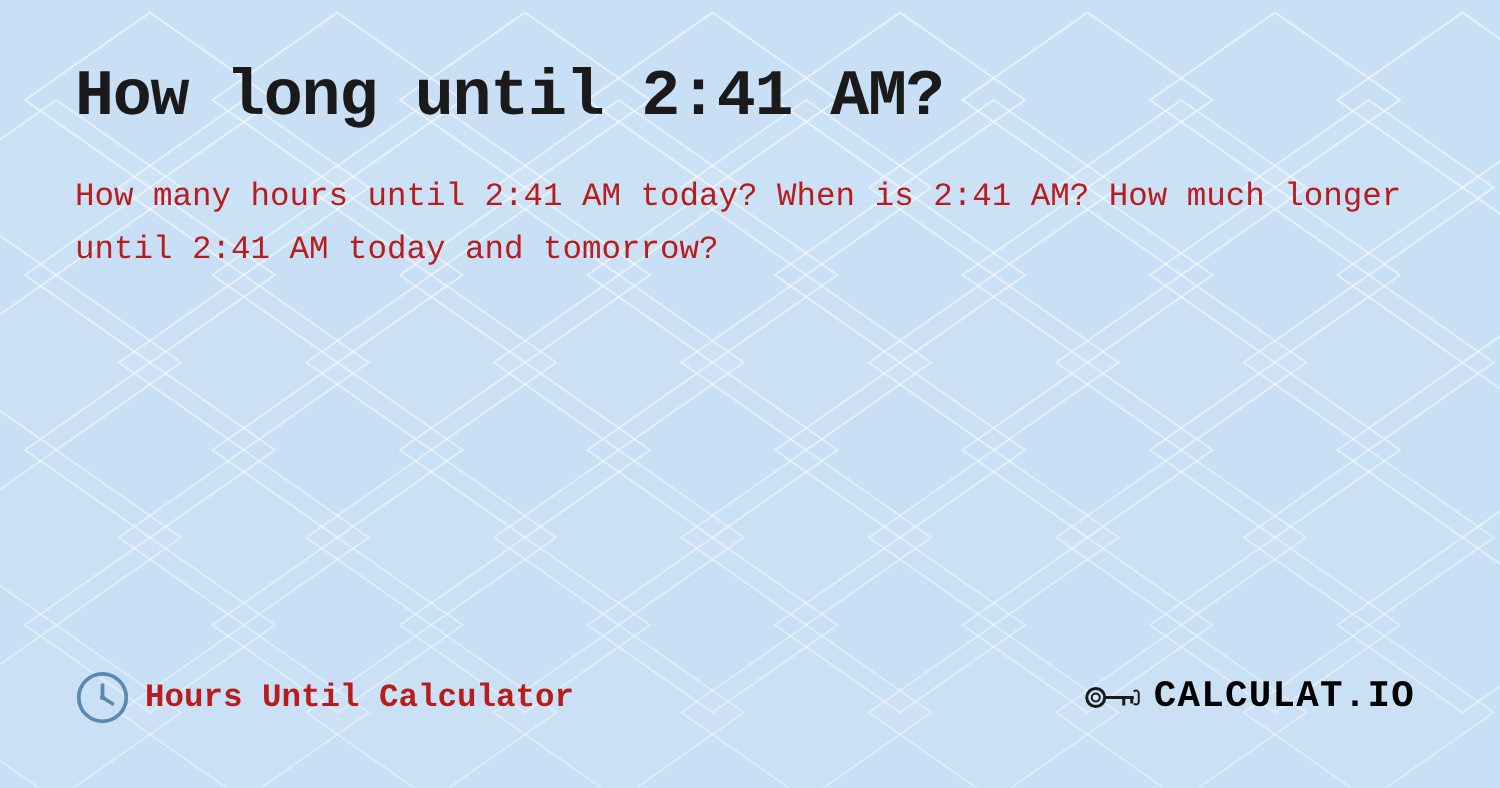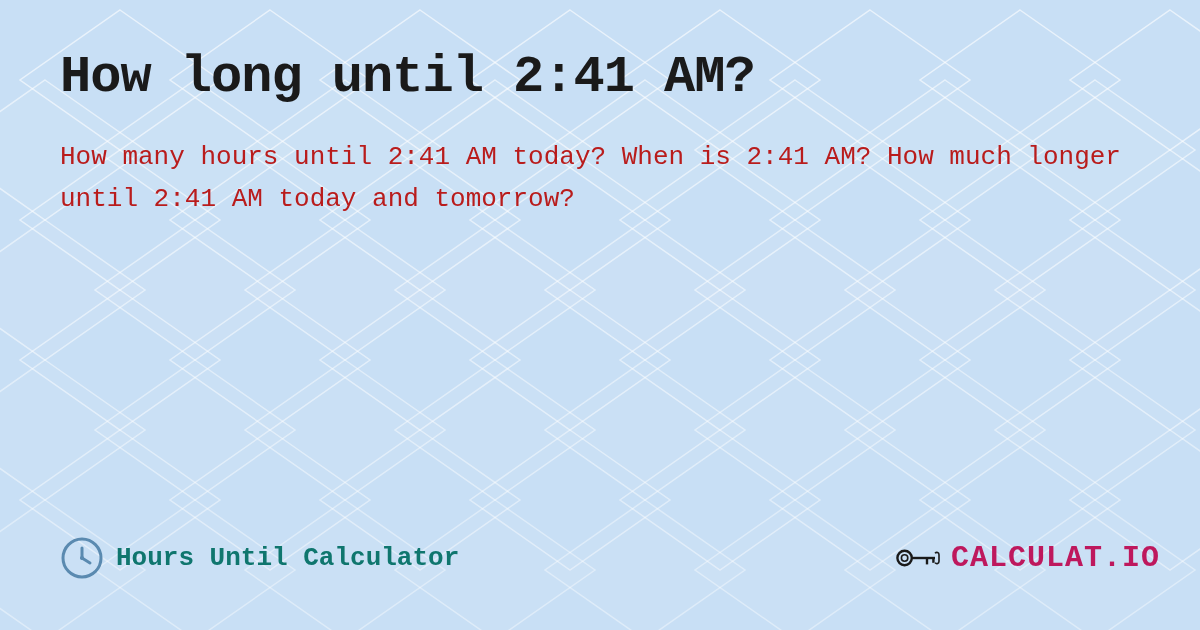--- a/index.html
+++ b/index.html
@@ -23,21 +23,21 @@
       top: 0;
       left: 0;
       width: 100%;
       height: 100%;
       z-index: 0;
     }
 
     .content {
       position: relative;
       z-index: 1;
-      padding: 48px 40px 40px 60px;
+      padding: 48px 68px 40px 60px;
       height: 100%;
       display: flex;
       flex-direction: column;
       justify-content: space-between;
     }
 
     .main-title {
       font-size: 52px;
       font-weight: 900;
       color: #1a1a1a;
@@ -70,34 +70,34 @@
 
     .clock-icon {
       width: 44px;
       height: 44px;
       color: #5a8ab0;
     }
 
     .footer-title {
       font-size: 26px;
       font-weight: 700;
-      color: #0f766e;
+      color: #b91c1c;
       font-family: 'Courier New', Courier, monospace;
     }
 
     .brand-logo {
       display: flex;
       align-items: center;
       gap: 8px;
     }
 
     .brand-text {
       font-size: 30px;
       font-weight: 700;
-      color: #be185d;
+      color: #000000;
       font-family: 'Courier New', Courier, monospace;
       letter-spacing: 1px;
     }
   </style>
 </head>
 <body>
 
 <svg class="bg-pattern" xmlns="http://www.w3.org/2000/svg">
   <defs>
     <pattern id="diamonds" x="0" y="0" width="120" height="120" patternUnits="userSpaceOnUse">

